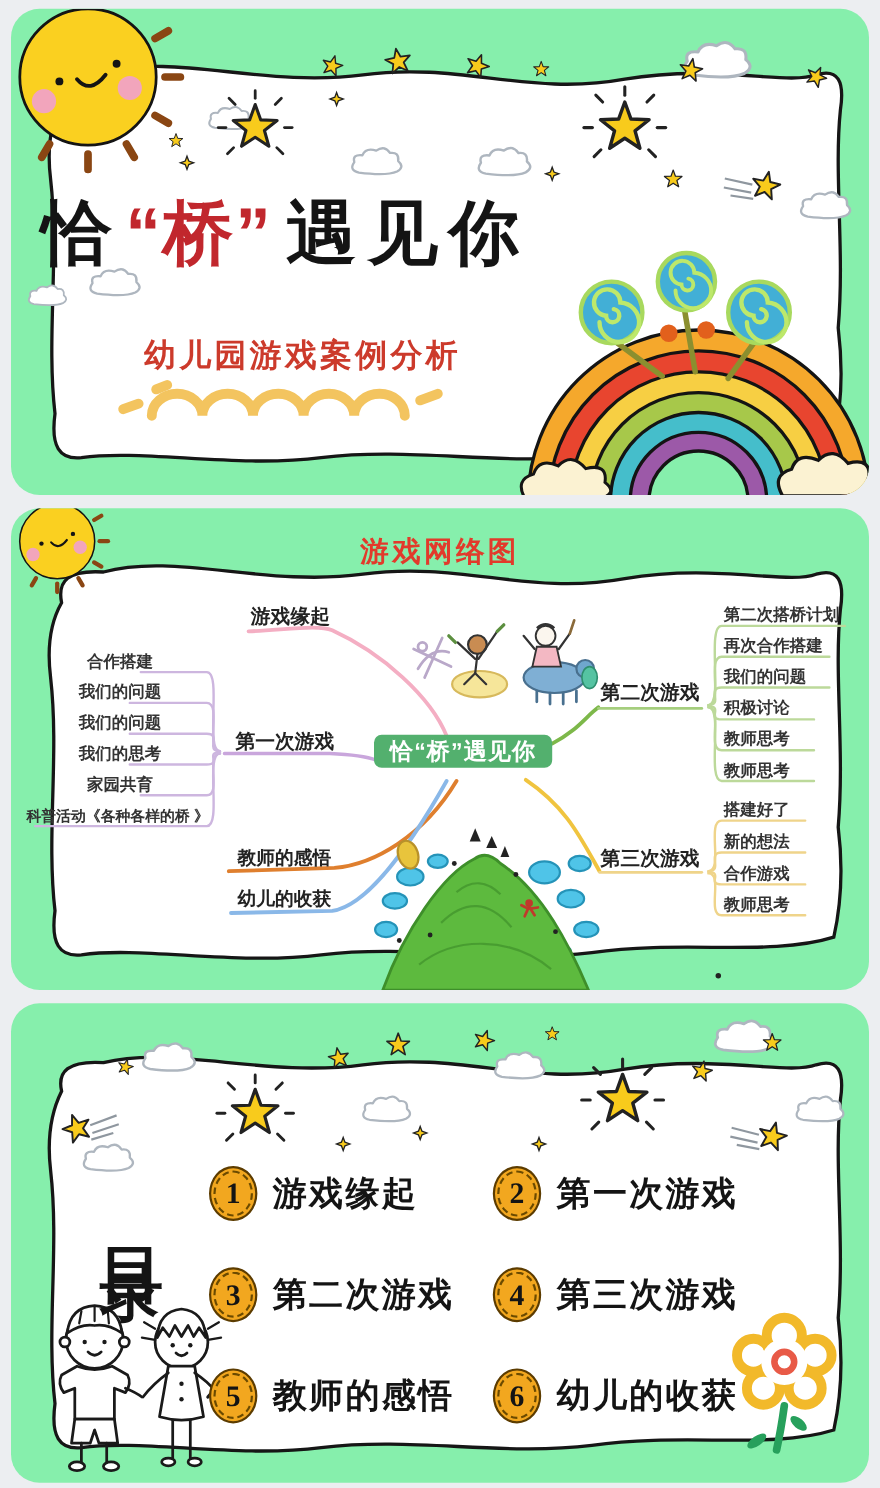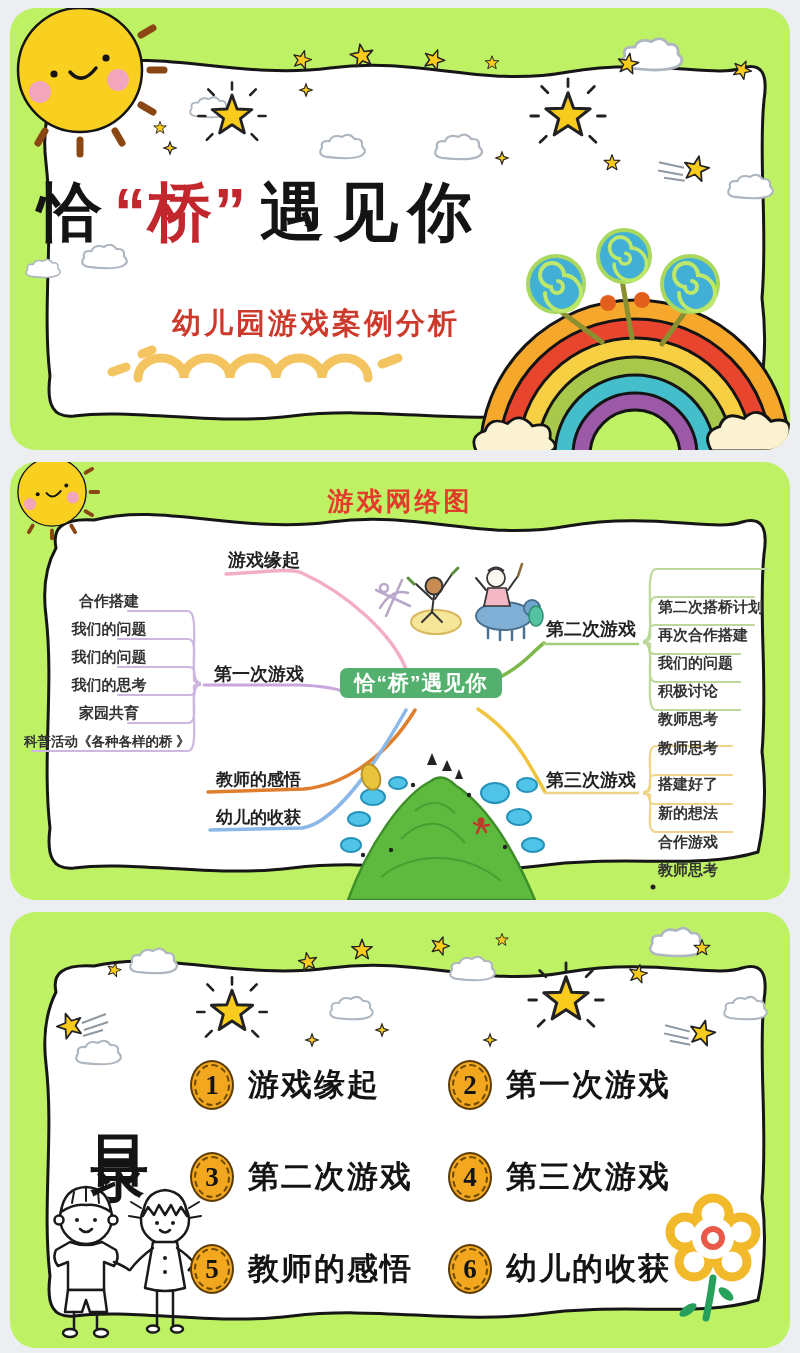--- a/index.html
+++ b/index.html
@@ -4,48 +4,48 @@
 <style>
   html,body{margin:0;padding:0;}
   body{
     width:800px;height:1353px;position:relative;
     background:#ECEEF1;
     font-family:"Liberation Sans", sans-serif;
     overflow:hidden;
   }
   .slide{
     position:absolute;left:10px;width:780px;
-    background:#bef264;border-radius:26px;overflow:hidden;
+    background:#86efac;border-radius:26px;overflow:hidden;
   }
   #slide1{top:8px;height:442px;}
   #slide2{top:462px;height:438px;}
   #slide3{top:912px;height:436px;}
   .deco{position:absolute;inset:0;width:100%;height:100%;}
   
   .s1-title{
     position:absolute;left:28px;top:166px;width:600px;
     font-size:64px;font-weight:900;color:#141414;line-height:1.2;
     white-space:nowrap;
   }
   .s1-title .q{color:#C1272D;margin:0 12px;letter-spacing:2px;}
   .s1-title .post{letter-spacing:10px;}
   .s1-sub{
-    position:absolute;left:80px;top:296px;width:370px;text-align:right;
+    position:absolute;left:80px;top:296px;width:370px;text-align:center;
     font-size:29px;font-weight:700;color:#CC3A2B;letter-spacing:3px;
   }
   
   .s2-title{
     position:absolute;left:0;top:22px;width:780px;text-align:center;
     font-size:26px;font-weight:900;color:#E23A2B;letter-spacing:3px;
   }
   .node{position:absolute;color:#222;white-space:nowrap;}
   .branch{font-size:18px;font-weight:700;}
   .leaf{font-size:15px;font-weight:600;color:#333;}
   .leaf-l{left:20px;width:158px;text-align:center;}
-  .leaf-r{left:648px;margin-top:48px;}
+  .leaf-r{left:648px;}
   .center-node{
     position:absolute;left:330px;top:206px;width:162px;height:30px;
     background:#53B06E;border-radius:7px;color:#fff;
     font-size:21px;font-weight:700;letter-spacing:1px;
     display:flex;align-items:center;justify-content:center;white-space:nowrap;
   }
   
   .toc-title{
     position:absolute;left:70px;top:178px;
     writing-mode:vertical-rl;

